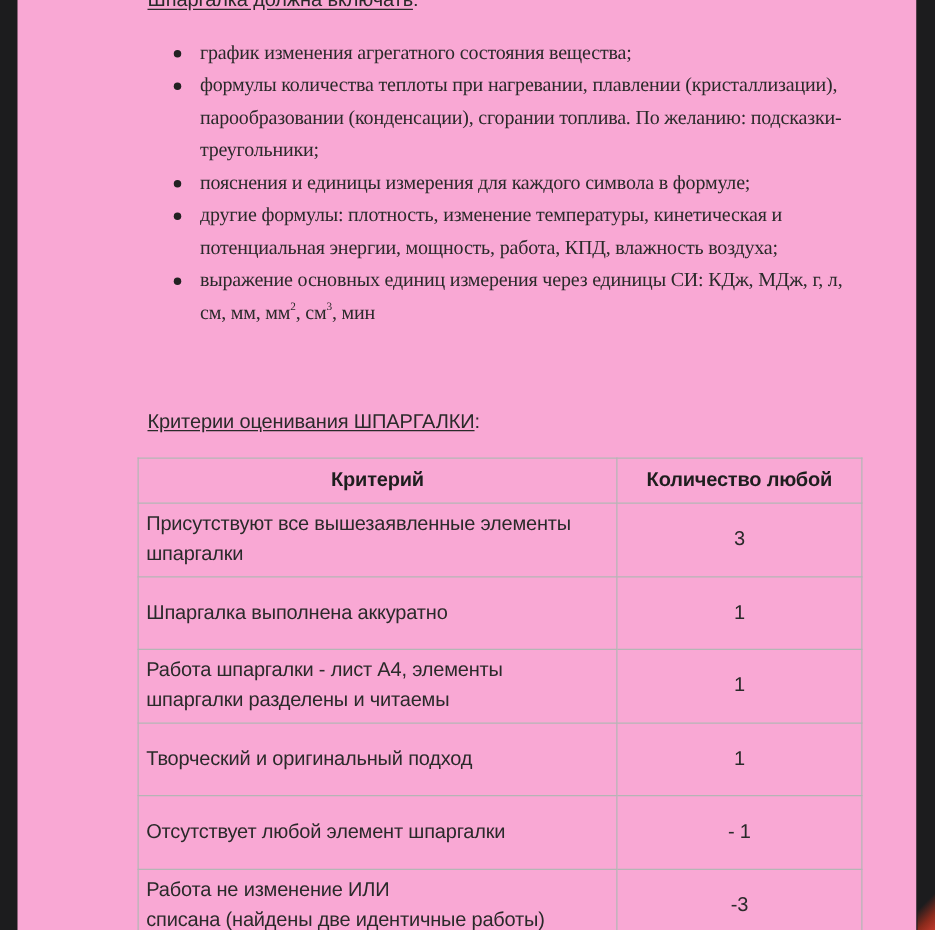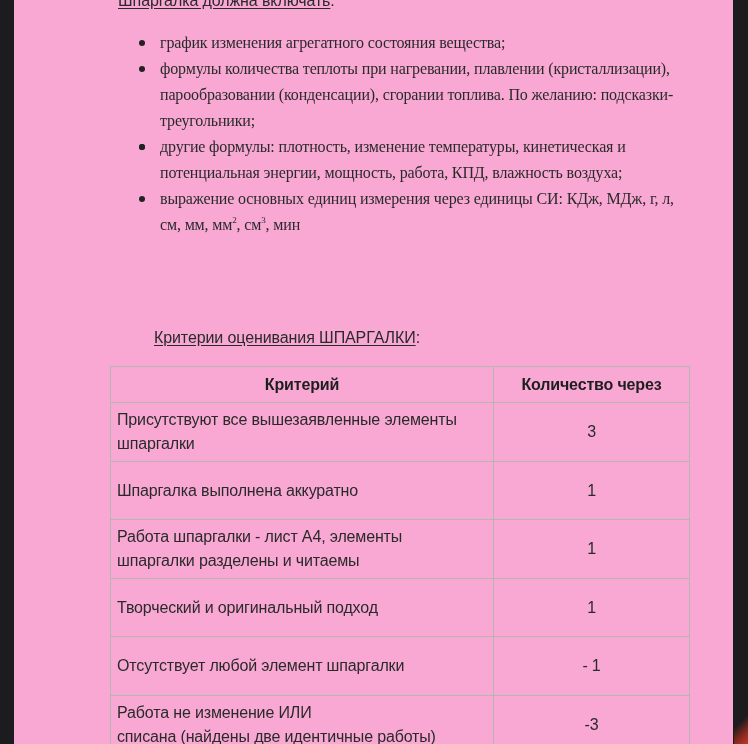--- a/index.html
+++ b/index.html
@@ -18,21 +18,21 @@
     .edge-accent {
       position: absolute; right: 0; bottom: 0; width: 14px; height: 40px;
       background: linear-gradient(135deg, #1c1c1e 45%, #8a2a1c 75%, #c0392b 100%);
     }
     .heading {
       position: absolute; left: 104px;
       font-size: 16px; letter-spacing: -0.1px;
     }
     .heading .u { text-decoration: underline; text-underline-offset: 2px; }
     .h1 { top: -8px; }
-    .h2 { top: 329px; margin-left: 36px; }
+    .h2 { top: 329px; }
     ul.bullets {
       position: absolute; left: 104px; top: 30px; width: 560px;
       margin: 0; padding: 0; list-style: none;
       font-size: 16px; line-height: 26px; letter-spacing: -0.15px; font-family: Liberation Serif, serif;
     }
     ul.bullets li { position: relative; padding-left: 42px; margin-bottom: 0; }
     ul.bullets li .dot {
       position: absolute; left: 21px; top: 10px; width: 6px; height: 6px;
       border-radius: 50%; background: #222;
     }
@@ -73,40 +73,41 @@
     <li>
       <span class="dot"></span>
       <span>график изменения агрегатного состояния вещества;</span>
     </li>
     <li>
       <span class="dot"></span>
       <span>формулы количества теплоты при нагревании, плавлении (кристаллизации), парообразовании (конденсации), сгорании топлива. По желанию: подсказки-треугольники;</span>
     </li>
     <li>
       <span class="dot"></span>
+      <span>пояснения и единицы измерения для каждого символа в формуле;</span>
     </li>
     <li>
       <span class="dot"></span>
       <span>другие формулы: плотность, изменение температуры, кинетическая и потенциальная энергии, мощность, работа, КПД, влажность воздуха;</span>
     </li>
     <li>
       <span class="dot"></span>
       <span>выражение основных единиц измерения через единицы СИ: КДж, МДж, г, л, см, мм, мм</span><sup>2</sup><span>, см</span><sup>3</sup><span>, мин</span>
     </li>
   </ul>
 
   <div class="heading h2">
     <span class="u">Критерии оценивания ШПАРГАЛКИ</span><span>:</span>
   </div>
 
   <table class="criteria">
     <tbody>
         <tr>
       <th class="c1">Критерий</th>
-      <th class="c2">Количество через</th>
+      <th class="c2">Количество любой</th>
     </tr>
     <tr class="r1">
       <td class="c1">
         <span class="txt">Присутствуют все вышезаявленные элементы</span>
         <span class="txt">шпаргалки</span>
       </td>
       <td class="c2">3</td>
     </tr>
     <tr class="r2">
       <td class="c1">

